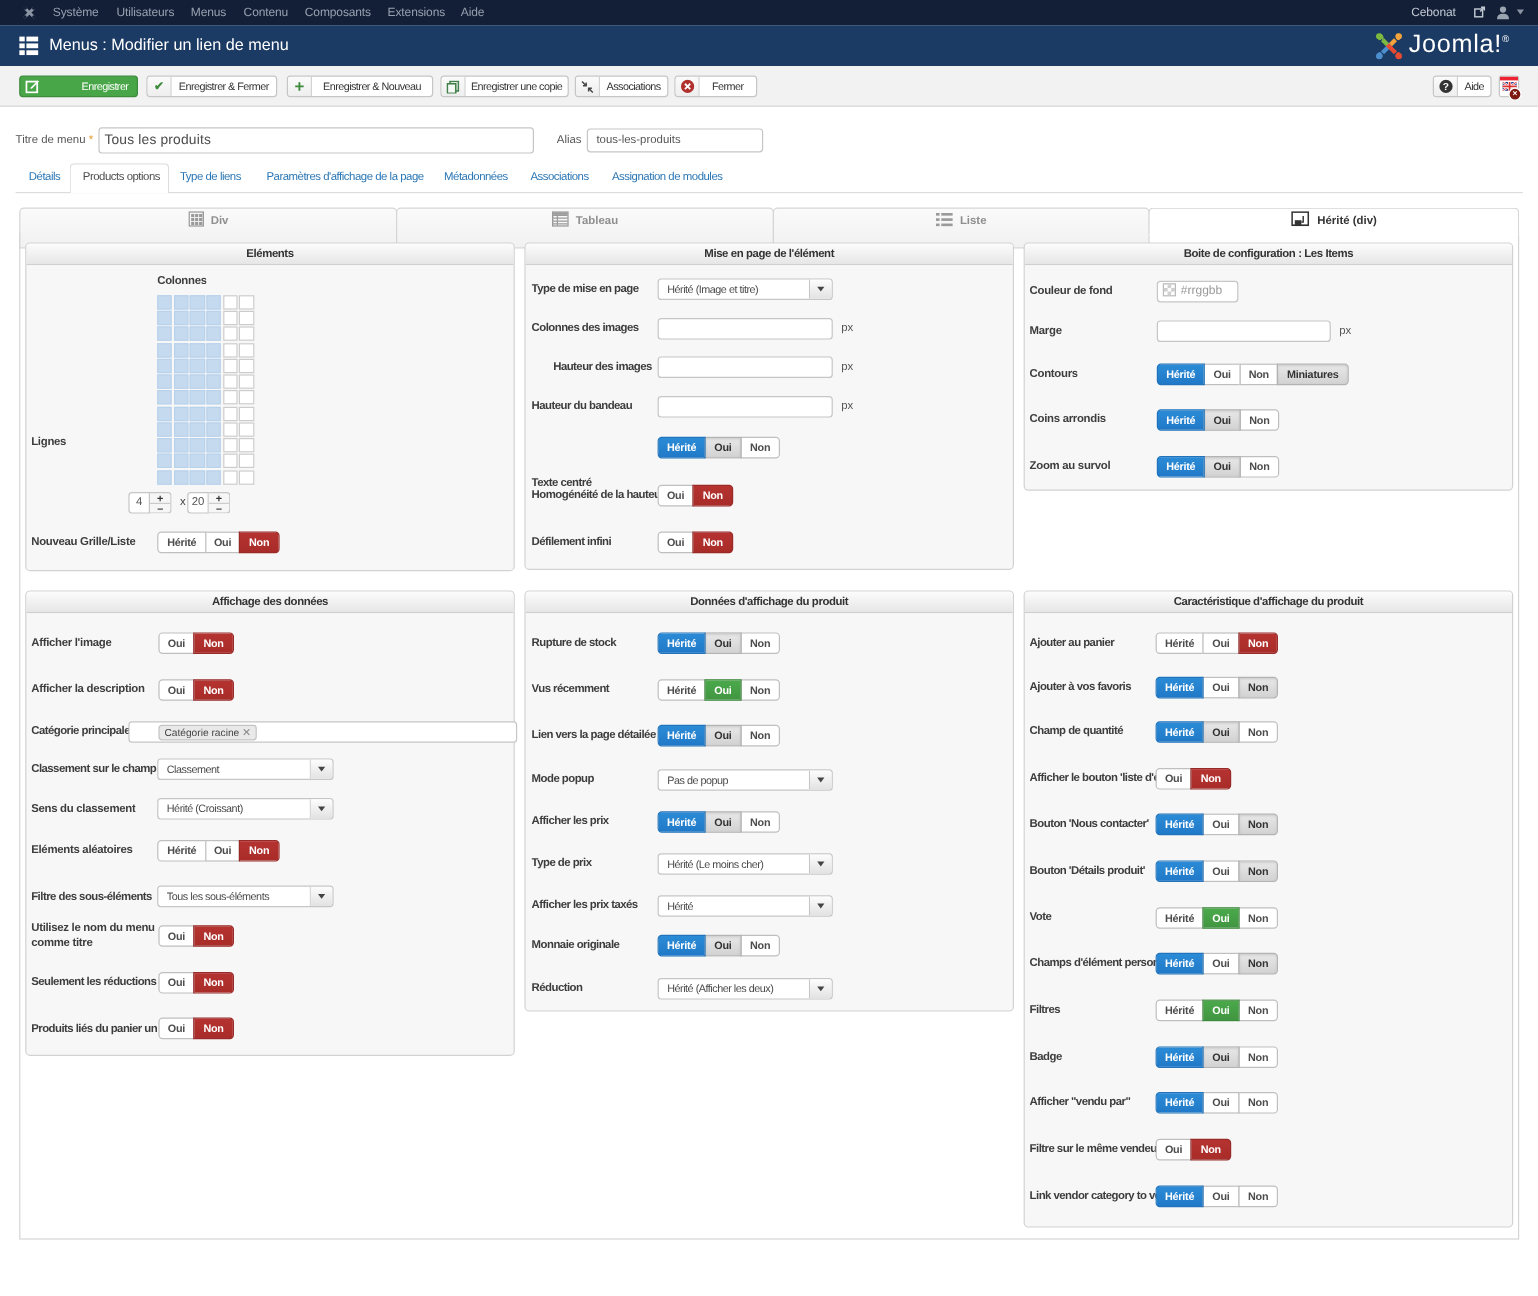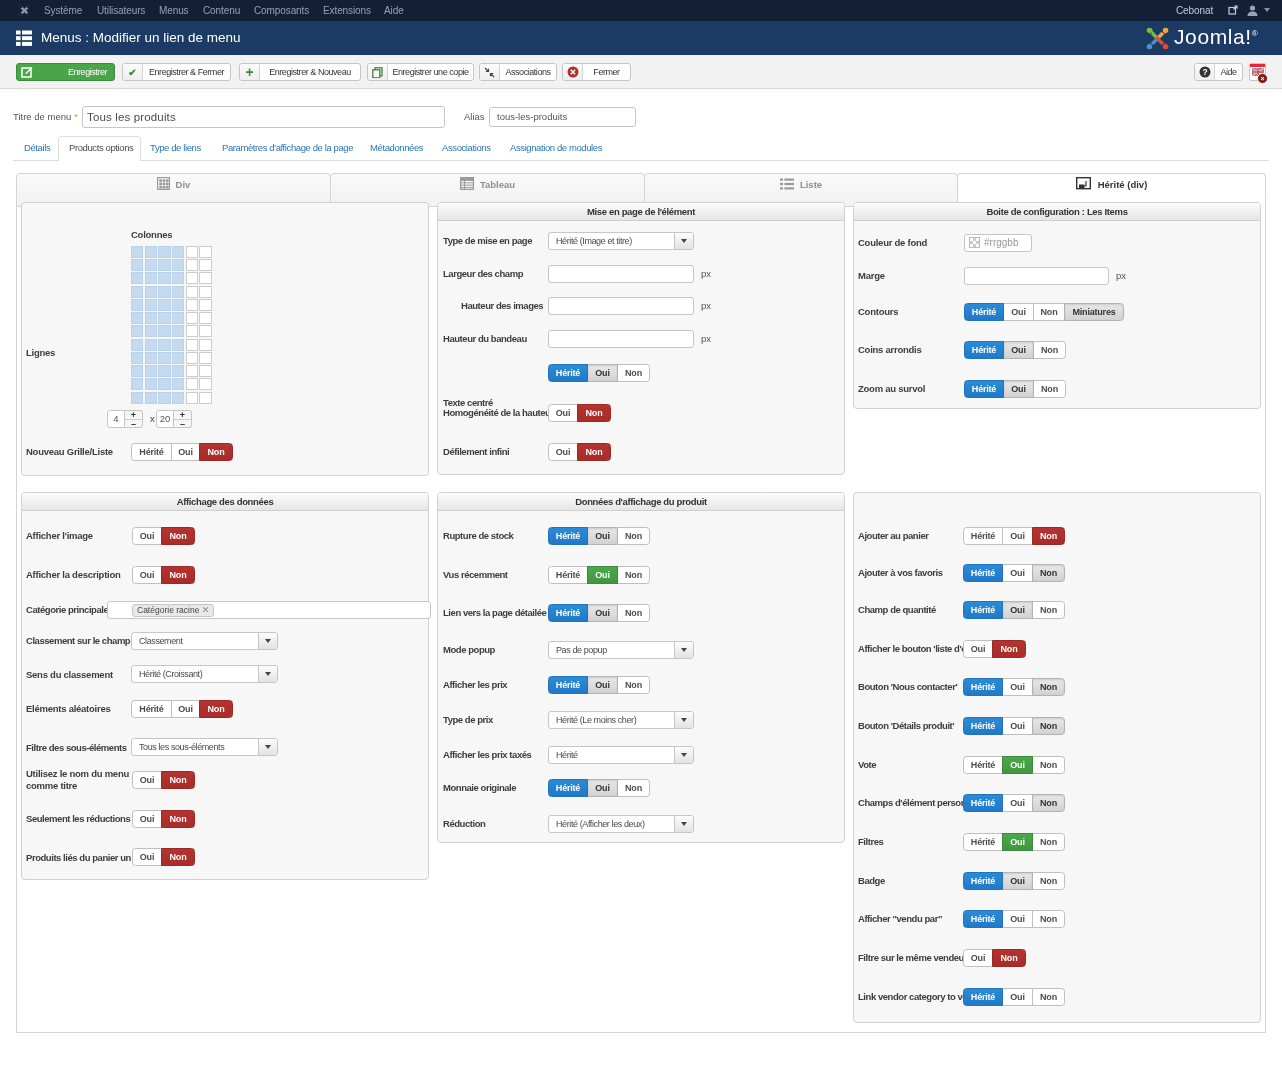--- a/index.html
+++ b/index.html
@@ -227,20 +227,21 @@
         <rect x="0" y="9.3" width="3" height="2.2"></rect>
         <rect x="4.4" y="9.3" width="9.6" height="2.2"></rect>
       </g>
     </svg>Liste</div>
 <div class="bigtab on" style="left:957px;width:309px;height:23px;"><svg width="15" height="13" viewBox="0 0 15 13" style="vertical-align:-2px;margin-right:7px;">
       <rect x="0.7" y="0.7" width="13.6" height="11" fill="none" stroke="#333" stroke-width="1.4"></rect>
       <rect x="3" y="7.5" width="5.5" height="4.2" fill="#333"></rect>
       <path d="M10 4 V9 H8.5" stroke="#333" stroke-width="1.2" fill="none"></path>
     </svg>Hérité (div)</div>
 <div class="panel" style="left:21px;top:202px;width:408px;height:274px;">
+    <div class="phead">Eléments</div>
 <div class="lbl" style="left:109px;top:26px;">Colonnes</div>
 <div id="grid" style="left:109px;top:43px;">
       <i class="b"></i>
       <i class="b"></i>
       <i class="b"></i>
       <i class="b"></i>
       <i></i>
       <i></i>
       <i class="b"></i>
       <i class="b"></i>
@@ -302,21 +303,21 @@
       <i class="b"></i>
       <i></i>
       <i></i>
       <i class="b"></i>
       <i class="b"></i>
       <i class="b"></i>
       <i class="b"></i>
       <i></i>
       <i></i>
     </div>
-<div class="lbl" style="left:4px;top:144px;">Lignes</div>
+<div class="lbl" style="left:4px;top:160px;">Lignes</div>
 <div class="spin" style="left:85px;top:207px;">
       <span class="si">4</span>
       <span class="sb">
         <b>+</b>
         <b style="border-top:1px solid #ccc;">–</b>
       </span>
     </div>
 <div class="plain" style="left:128px;top:210px;font-size:9.5px;color:#444;">x</div>
 <div class="spin" style="left:134px;top:207px;">
       <span class="si">20</span>
@@ -334,21 +335,21 @@
 </div>
 <div class="panel" style="left:437px;top:202px;width:408px;height:273px;">
     <div class="phead">Mise en page de l'élément</div>
 <div class="lbl t4" style="left:5px;top:32px;width:105px;">Type de mise en page</div>
 <div class="sel" style="left:110px;top:29px;width:146px;height:18px;">
       <span class="st">Hérité (Image et titre)</span>
       <span class="sc">
         <i></i>
       </span>
     </div>
-<div class="lbl t4" style="left:5px;top:65px;width:105px;">Largeur des champ</div>
+<div class="lbl t4" style="left:5px;top:65px;width:105px;">Colonnes des images</div>
 <div class="inp " style="left:110px;top:62px;width:146px;height:18px;"></div>
 <div class="plain" style="left:263px;top:65px;font-size:9.5px;">px</div>
 <div class="lbl t4" style="left:23px;top:97px;width:105px;">Hauteur des images</div>
 <div class="inp " style="left:110px;top:94px;width:146px;height:18px;"></div>
 <div class="plain" style="left:263px;top:97px;font-size:9.5px;">px</div>
 <div class="lbl t4" style="left:5px;top:130px;width:105px;">Hauteur du bandeau</div>
 <div class="inp " style="left:110px;top:127px;width:146px;height:18px;"></div>
 <div class="plain" style="left:263px;top:130px;font-size:9.5px;">px</div>
 <div class="lbl t4" style="left:5px;top:164px;width:105px;margin-top:30px;">Texte centré</div>
 <div class="grp" style="left:110px;top:161px;height:18px;">
@@ -508,20 +509,21 @@
     </div>
 <div class="lbl t4" style="left:5px;top:325px;width:106px;">Réduction</div>
 <div class="sel" style="left:110px;top:322px;width:146px;height:18px;">
       <span class="st">Hérité (Afficher les deux)</span>
       <span class="sc">
         <i></i>
       </span>
     </div>
 </div>
 <div class="panel" style="left:853px;top:492px;width:408px;height:531px;">
+    <div class="phead">Caractéristique d'affichage du produit</div>
 <div class="lbl t4" style="left:4px;top:37px;width:106px;">Ajouter au panier</div>
 <div class="grp" style="left:109px;top:34px;height:18px;">
       <span class="gb gb-w" style="width:40px;">Hérité</span>
       <span class="gb gb-w" style="width:31px;">Oui</span>
       <span class="gb gb-r" style="width:33px;">Non</span>
     </div>
 <div class="lbl t4" style="left:4px;top:74px;width:106px;">Ajouter à vos favoris</div>
 <div class="grp" style="left:109px;top:71px;height:18px;">
       <span class="gb gb-b" style="width:40px;">Hérité</span>
       <span class="gb gb-w" style="width:31px;">Oui</span>

